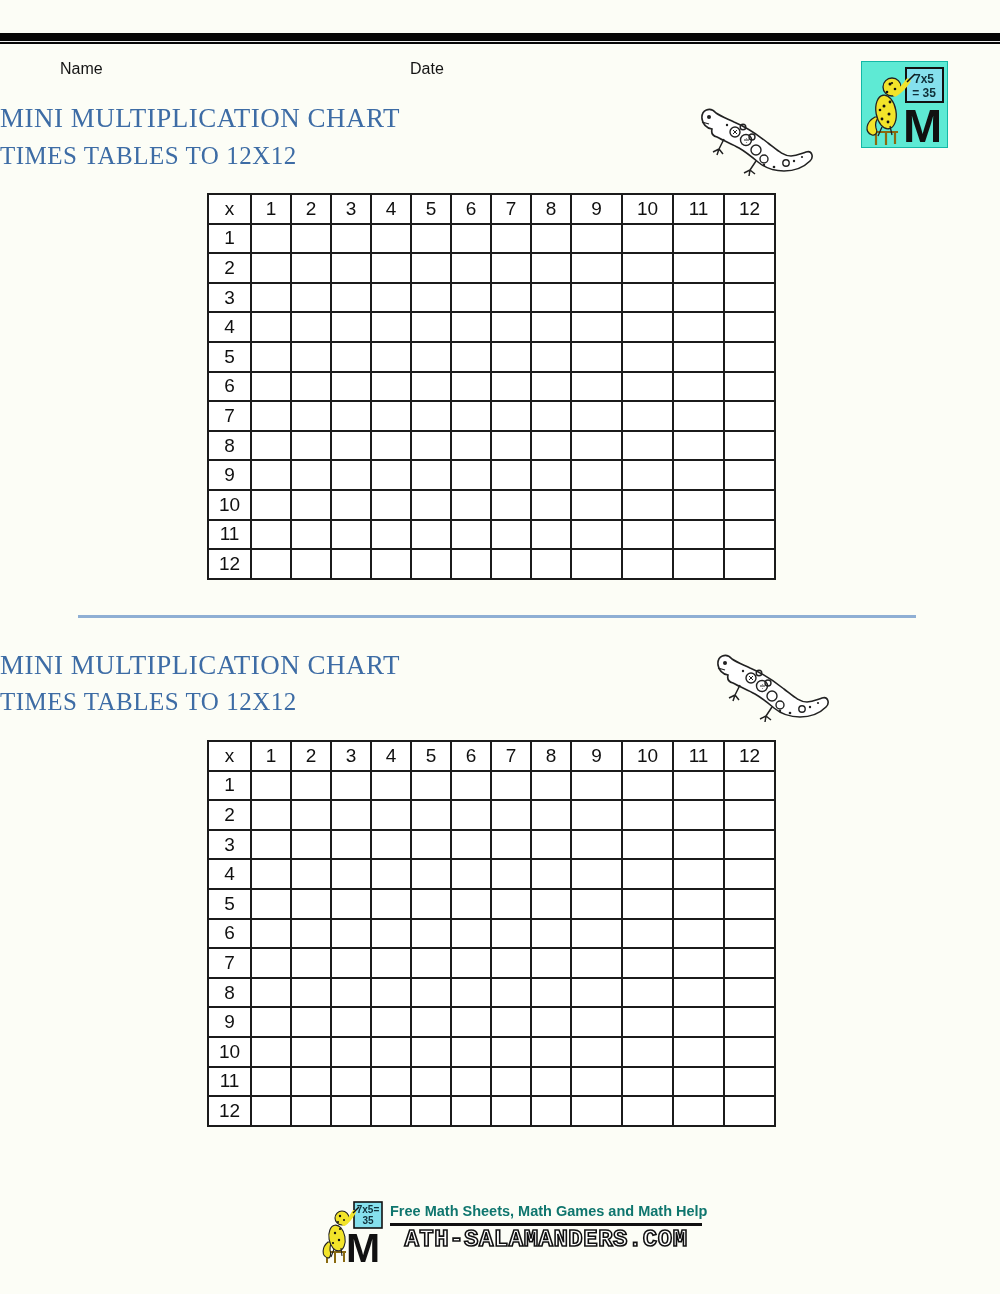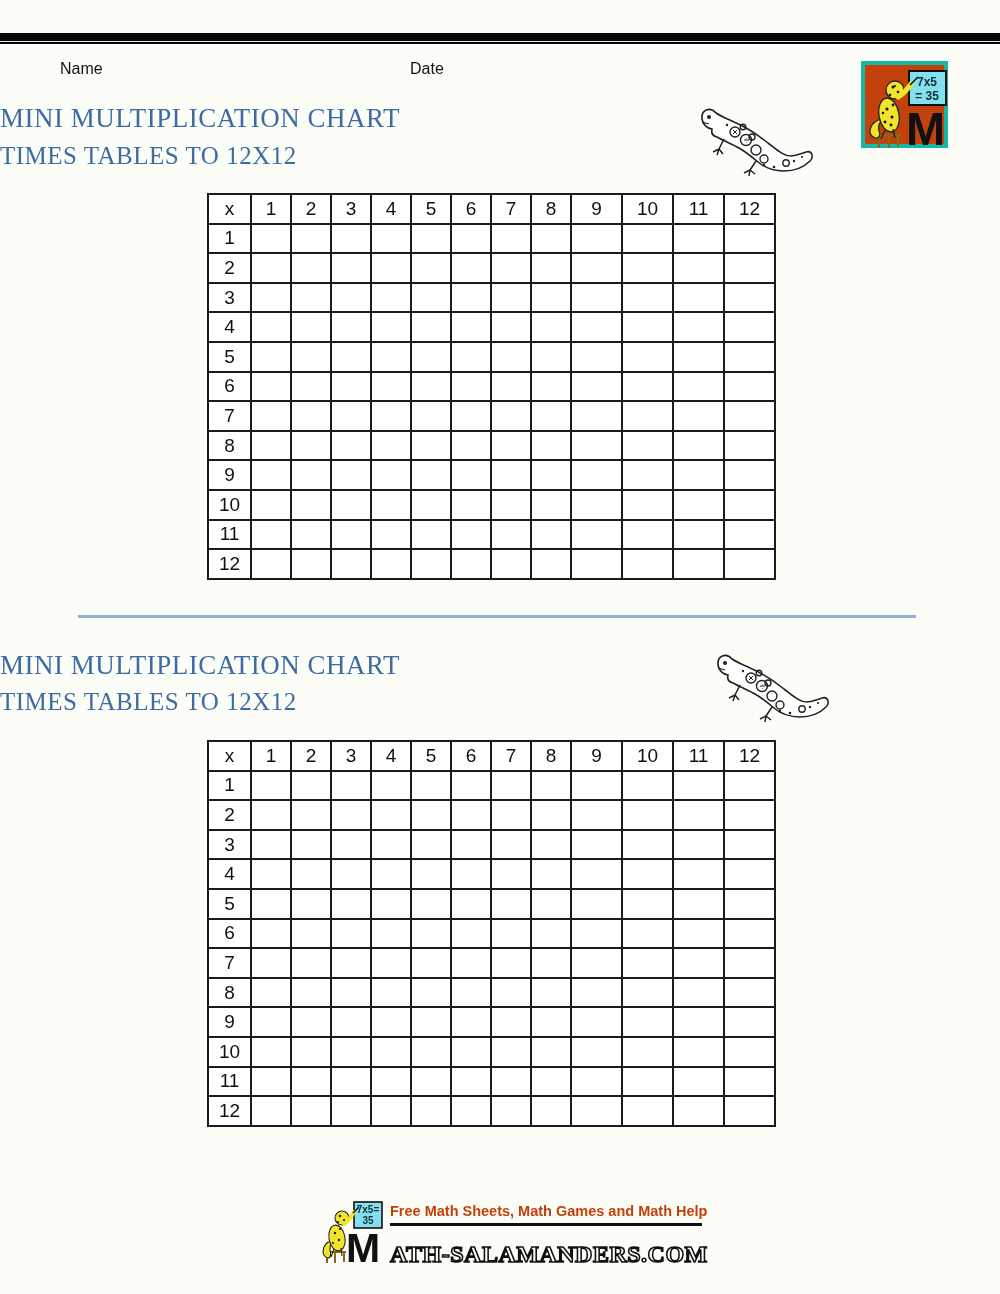--- a/index.html
+++ b/index.html
@@ -10,21 +10,21 @@
   }
   .topbar{
     position:absolute;left:0;top:33px;width:1000px;height:11px;
     background:linear-gradient(to bottom,#060606 0 8px,#ededed 8px 9px,#060606 9px 11px);
   }
   .name-label{position:absolute;left:60px;top:60px;font-size:16px;color:#141414;}
   .date-label{position:absolute;left:410px;top:60px;font-size:16px;color:#141414;text-align:center;}
 
   .badge{
     position:absolute;left:861px;top:61px;width:87px;height:87px;
-    background:#c2410c;border:4px solid #14b8a6;box-sizing:border-box;
+    background:#5eead4;border:1px solid #14b8a6;box-sizing:border-box;
   }
 
   .sheet-title{
     position:absolute;left:0;width:1000px;text-align:left;
     font-family:Liberation Serif, serif;color:#3D6CA5;letter-spacing:.5px;
   }
   .t-main-1{top:103px;font-size:27px;}
   .t-sub-1{top:142px;font-size:25px;}
   .t-main-2{top:650px;font-size:27px;}
   .t-sub-2{top:688px;font-size:25px;}
@@ -41,24 +41,24 @@
     font-family:"Liberation Sans",sans-serif;font-size:19px;font-weight:400;color:#101010;
     background:#ffffff;
   }
   col.cx{width:43px;} col.cn{width:40px;} col.cw{width:51px;}
 
   .divider{position:absolute;left:78px;top:615px;width:838px;height:3px;background:#8FAFD4;}
 
   .footer{position:absolute;left:320px;top:1200px;width:390px;height:66px;}
   .footer-logo{position:absolute;left:0;top:0;}
   .footer-right{position:absolute;left:70px;top:3px;width:312px;}
-  .tagline{font-size:14.5px;font-weight:700;text-align:left;color:#c2410c;white-space:nowrap;}
+  .tagline{font-size:14.5px;font-weight:700;text-align:left;color:#0f766e;white-space:nowrap;}
   .frule{height:3px;background:#101010;margin-top:4px;}
   .domain{
-    margin-top:15px;font-family:Liberation Serif, serif;font-size:24px;font-weight:800;
+    margin-top:0;font-family:Liberation Mono, monospace;font-size:24px;font-weight:800;
     letter-spacing:.5px;color:#ffffff;-webkit-text-stroke:1.6px #101010;white-space:nowrap;text-align:center;
   }
   svg text{font-family:"Liberation Sans",sans-serif;}
 </style>
 </head>
 <body>
 
 <div class="topbar"></div>
 
 <span class="name-label">Name</span>

